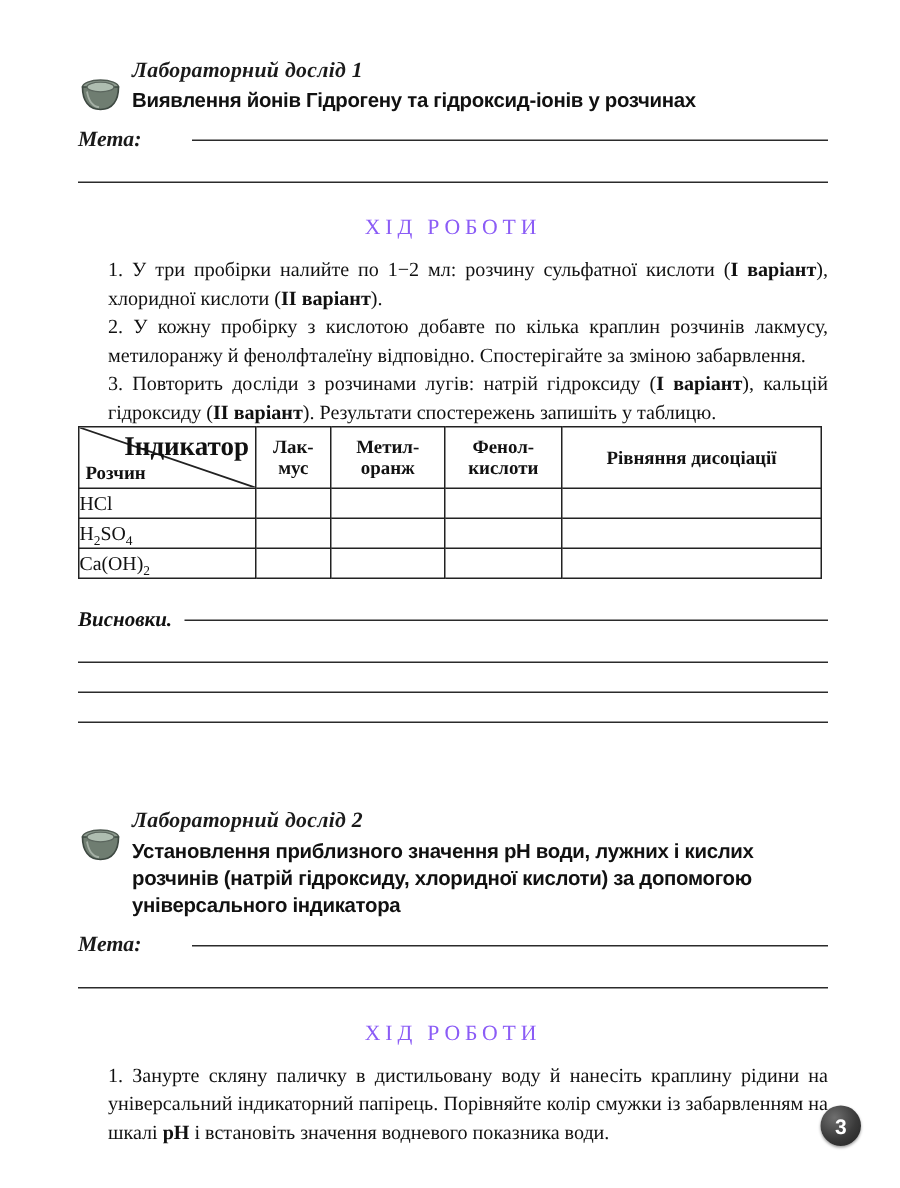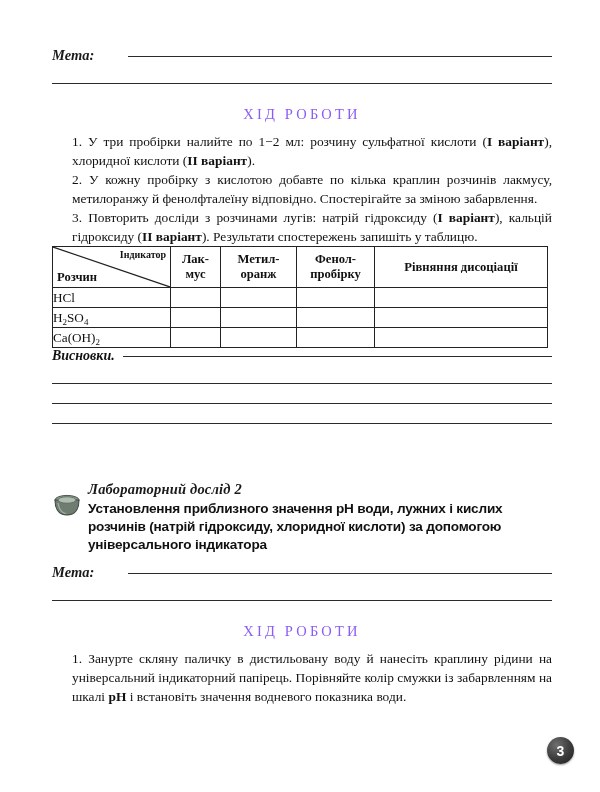--- a/index.html
+++ b/index.html
@@ -159,21 +159,21 @@
     position: absolute;
     inset: 0;
     width: 100%;
     height: 100%;
   }
   .corner-top {
     position: absolute;
     right: 4px;
     top: 2px;
     font-weight: bold;
-    font-size: 10px;
+    font-size: 18px;
   }
   .corner-bottom {
     position: absolute;
     left: 4px;
     bottom: 2px;
     font-weight: bold;
     font-size: 12.6px;
   }
   .row-label {
     padding: 3px 0 3px 9px;
@@ -184,21 +184,21 @@
   }
   .cell-blank { height: 19px; }
   sub {
     font-size: 0.68em;
     vertical-align: baseline;
     position: relative;
     top: 0.32em;
   }
 
   
-  .conclusion-wrap { margin-top: 0; }
+  .conclusion-wrap { margin-top: 20px; }
   .conclusion-row {
     display: flex;
     align-items: baseline;
   }
   .conclusion-label {
     font-style: italic;
     font-weight: bold;
     font-size: 14px;
     white-space: nowrap;
     flex: 0 0 auto;
@@ -229,20 +229,32 @@
     justify-content: center;
     box-shadow: 0 1px 2px rgba(0,0,0,0.4);
   }
 </style>
 </head>
 <body>
 
 <div class="page">
   <div class="content">
 
+    <div class="lab-block">
+      <span class="lab-icon">
+        <svg viewBox="0 0 30 24" width="30" height="24" xmlns="http://www.w3.org/2000/svg">
+          <ellipse cx="15" cy="7" rx="12" ry="4.6" fill="#8d9b8f" stroke="#4f5a52" stroke-width="1"></ellipse>
+          <path d="M3 7 C3 16, 7 22, 15 22 C23 22, 27 16, 27 7 Z" fill="#6f7d71" stroke="#3e4942" stroke-width="1.1"></path>
+          <ellipse cx="15" cy="7" rx="9" ry="3.2" fill="#aebdb0" stroke="#5b665e" stroke-width="0.8"></ellipse>
+          <path d="M6 10 C7 16, 10 20, 14 20.5" stroke="#cfd8cf" stroke-width="1.2" fill="none" opacity="0.55"></path>
+        </svg>
+      </span>
+      <p class="lab-kicker">Лабораторний дослід 1</p>
+      <p class="lab-title">Виявлення йонів Гідрогену та гідроксид-іонів у розчинах</p>
+    </div>
 
     <div class="meta-wrap">
       <div class="meta-row">
         <span class="meta-label">Мета:</span>
         <span class="meta-rule"></span>
       </div>
       <div class="blank-rule"></div>
     </div>
 
     <div class="section-title">ХІД РОБОТИ</div>
@@ -274,21 +286,21 @@
           <th class="th-cell">
             <span>Лак-</span><br>
             <span>мус</span>
           </th>
           <th class="th-cell">
             <span>Метил-</span><br>
             <span>оранж</span>
           </th>
           <th class="th-cell">
             <span>Фенол-</span><br>
-            <span>пробірку</span>
+            <span>кислоти</span>
           </th>
           <th class="th-cell">Рівняння дисоціації</th>
         </tr>
       </thead>
       <tbody>
         <tr>
           <td class="row-label">HCl</td>
           <td class="cell-blank"></td>
           <td class="cell-blank"></td>
           <td class="cell-blank"></td>

